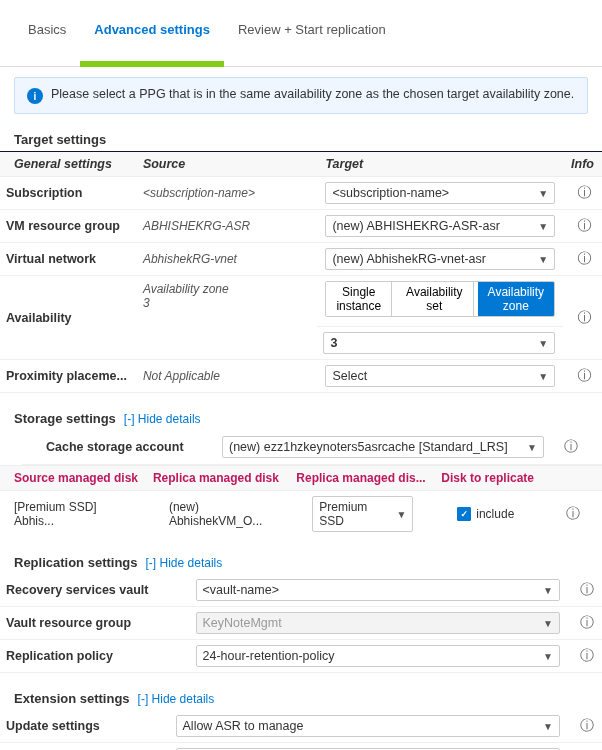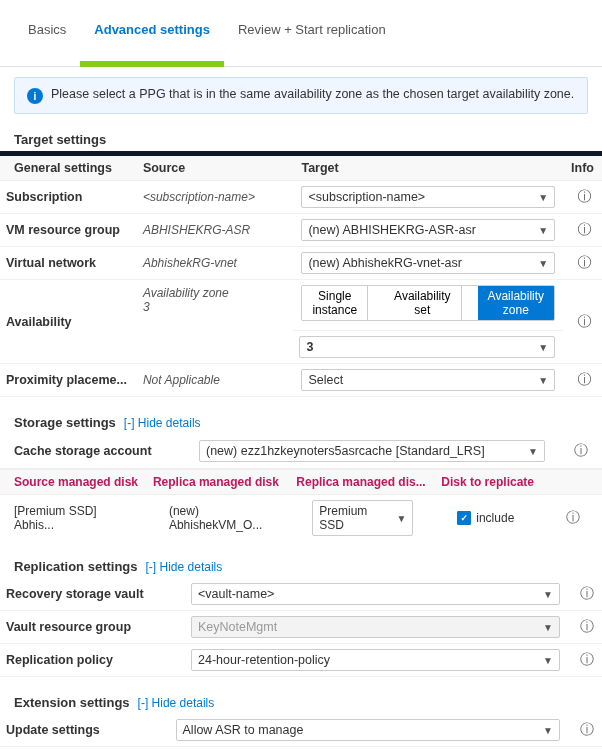--- a/index.html
+++ b/index.html
@@ -80,21 +80,22 @@
     }
 
     
     .settings-table {
       width: 100%;
       border-collapse: collapse;
       margin: 0;
     }
     .settings-table thead tr {
       border-bottom: 1px solid #eee;
-      border-top: 5px solid #0f172a;
+      border-top: 1px solid #0f172a;
+      font-style: italic;
     }
     .settings-table thead th {
       text-align: left;
       font-weight: 600;
       font-size: 12.5px;
       padding: 5px 8px;
       color: #333;
       background: #f8f8f8;
     }
     .settings-table thead th:first-child { padding-left: 14px; }
@@ -139,21 +140,21 @@
     .dropdown-chevron {
       font-size: 10px;
       color: #555;
       margin-left: 6px;
       flex-shrink: 0;
     }
 
     
     .avail-buttons {
       display: flex;
-      gap: 16px;
+      gap: 4px;
       border: 1px solid #ccc;
       border-radius: 2px;
       overflow: hidden;
       margin-bottom: 4px;
     }
     .avail-btn {
       padding: 3px 10px;
       font-size: 12px;
       cursor: pointer;
       background: #fff;
@@ -219,23 +220,24 @@
     .cb-check {
       color: #fff;
       font-size: 9px;
       font-weight: bold;
     }
 
     
     .cache-row {
       display: flex;
       align-items: center;
-      padding: 6px 14px;
-      gap: 25px;
+      padding: 6px 24px;
+      gap: 16px;
       border-bottom: 1px solid #f0f0f0;
+      margin-left: 22px;
     }
     .cache-label {
       font-weight: 600;
       font-size: 12.5px;
       width: 160px;
       flex-shrink: 0;
     }
 
     .small-dropdown {
       min-width: 100px;
@@ -404,21 +406,21 @@
 
 <div style="height:10px;"></div>
 <div class="section-header">
   <span>Replication settings</span>
   <span class="hide-link">[-] Hide details</span>
 </div>
 
 <table class="settings-table">
   <tbody>
     <tr>
-      <td>Recovery storage vault</td>
+      <td>Recovery services vault</td>
       <td></td>
       <td class="td-target">
         <div class="dropdown">
           <span>&lt;vault-name&gt;</span>
           <span class="dropdown-chevron">▼</span>
         </div>
       </td>
       <td class="td-info"><span class="row-info">ⓘ</span></td>
     </tr>
     <tr>

